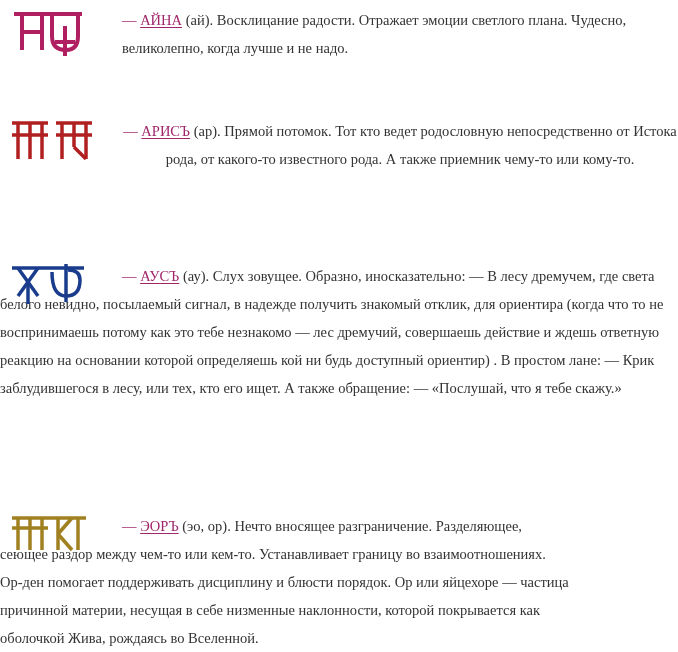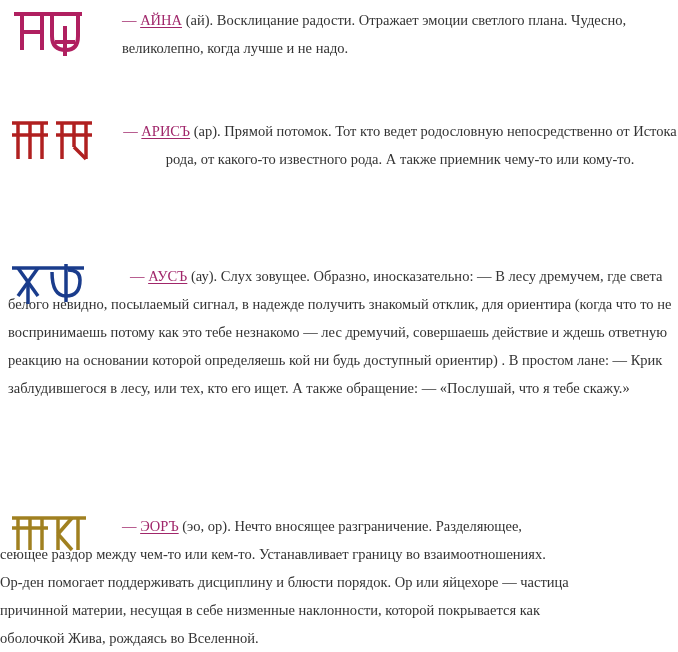--- a/index.html
+++ b/index.html
@@ -42,21 +42,21 @@
   .term {
     color: #a0266a;
     text-decoration: underline;
     text-underline-offset: 2px;
   }
   .dash {
     color: #a0266a;
   }
   .e1 .entry-text { padding-left: 122px; }
   .e2 .entry-text { padding-left: 122px; text-align: center; }
-  .e3 .entry-text { padding-left: 8px; }
+  .e3 .entry-text { padding-left: 0; }
   .e3 .entry-text .lead { display: inline-block; width: 122px; }
   .e4 .entry-text { padding-left: 0; }
   .e4 .entry-text .lead { display: inline-block; width: 122px; }
 
   
   #entry-0 { position: absolute; top: 6px; left: 0; width: 678px; }
   #entry-1 { position: absolute; top: 117px; left: 0; width: 678px; }
   #entry-2 { position: absolute; top: 262px; left: 0; width: 678px; }
   #entry-3 { position: absolute; top: 512px; left: 0; width: 572px; }
 

